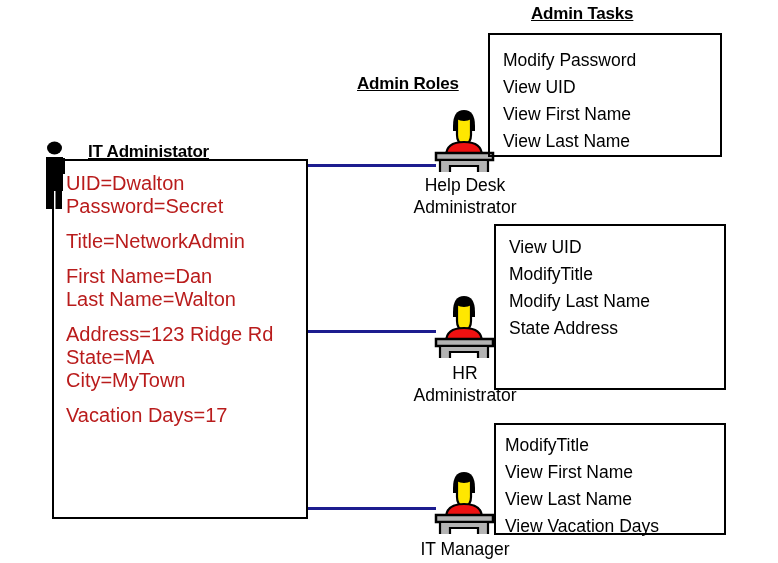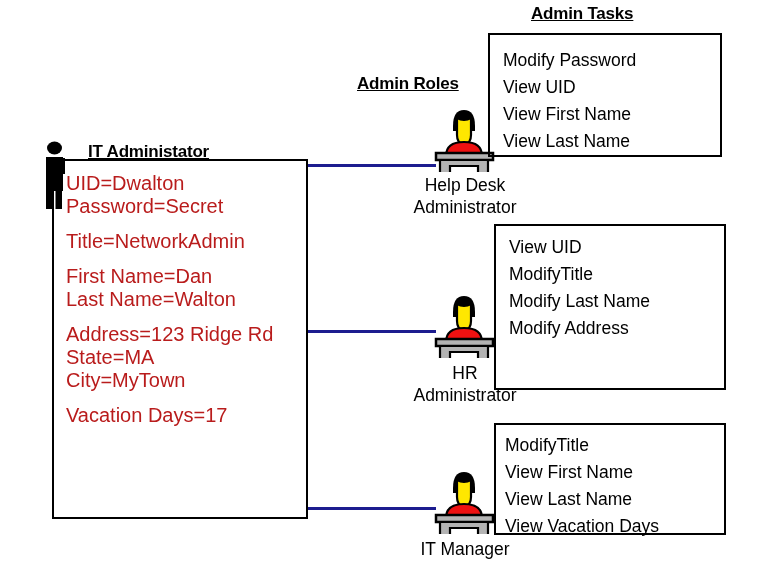--- a/index.html
+++ b/index.html
@@ -148,21 +148,21 @@
   <div class="role-label" style="left:398px; top:362px; width:134px;">
     <div>HR</div>
     <div>Administrator</div>
   </div>
 
   <div class="box" style="left:494px; top:224px; width:232px; height:166px;"></div>
   <div class="task-list" style="left:509px; top:234px;">
     <div>View UID</div>
     <div>ModifyTitle</div>
     <div>Modify Last Name</div>
-    <div>Modify Address</div>
+    <div>State Address</div>
   </div>
 
   <div class="person-icon" style="left:428px; top:466px;">
     <svg width="72" height="68" viewBox="0 0 72 68">
       <path d="M25 22 q0 -16 11 -16 q11 0 11 16 l0 5 l-22 0 z" fill="#000000"></path>
       <path d="M29 14 q7 4 14 0 l0 17 q0 9 -7 9 q-7 0 -7 -9 z" fill="#ffe700" stroke="#000000" stroke-width="2.2"></path>
       <path d="M18 52 q0 -14 18 -14 q18 0 18 14 z" fill="#ee1111" stroke="#000000" stroke-width="2.2"></path>
       <rect x="8" y="49" width="57" height="7" fill="#b3b3b3" stroke="#000000" stroke-width="2.5"></rect>
       <path d="M12 56 l0 16 l10 0 l0 -10 l28 0 l0 10 l10 0 l0 -16 z" fill="#b3b3b3" stroke="#000000" stroke-width="2.2"></path>
     </svg>

